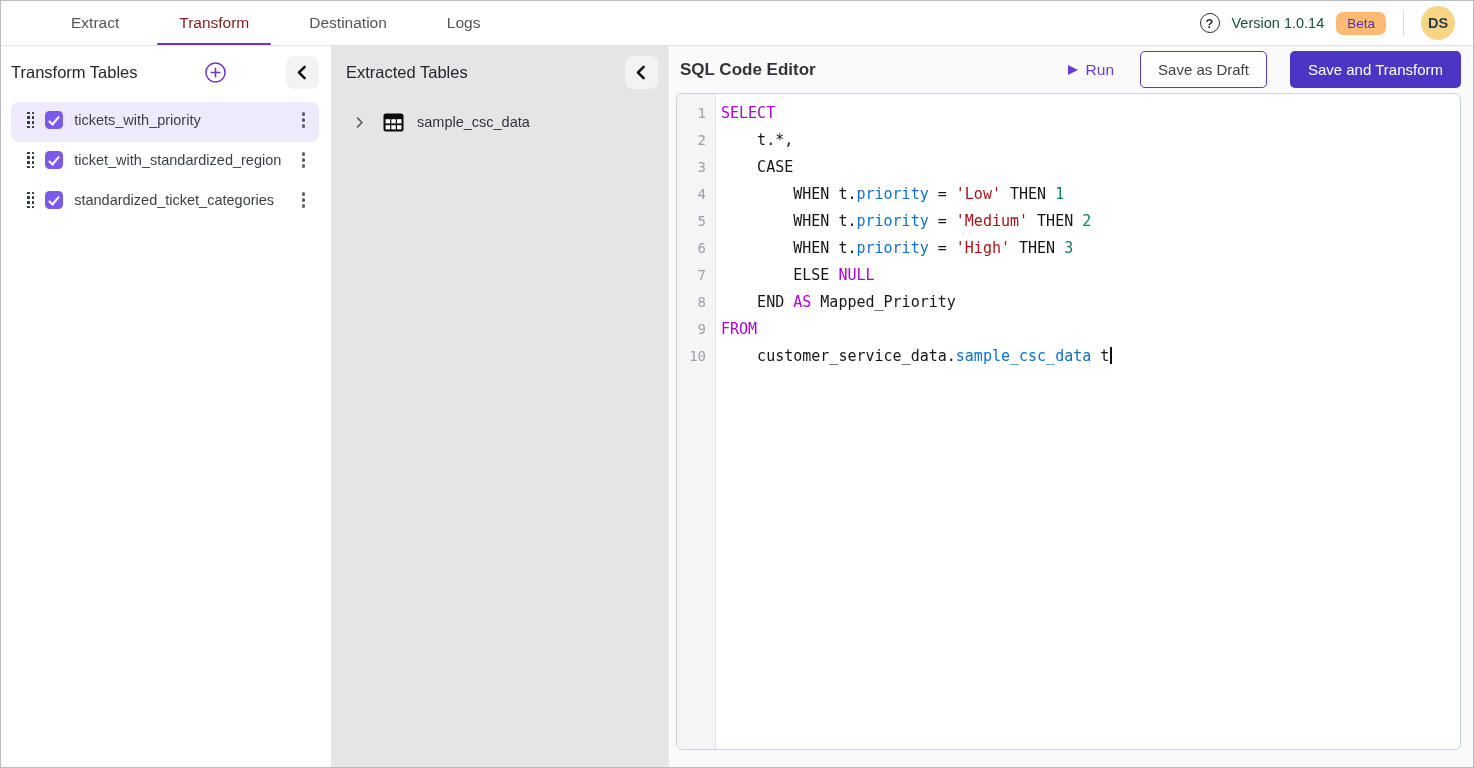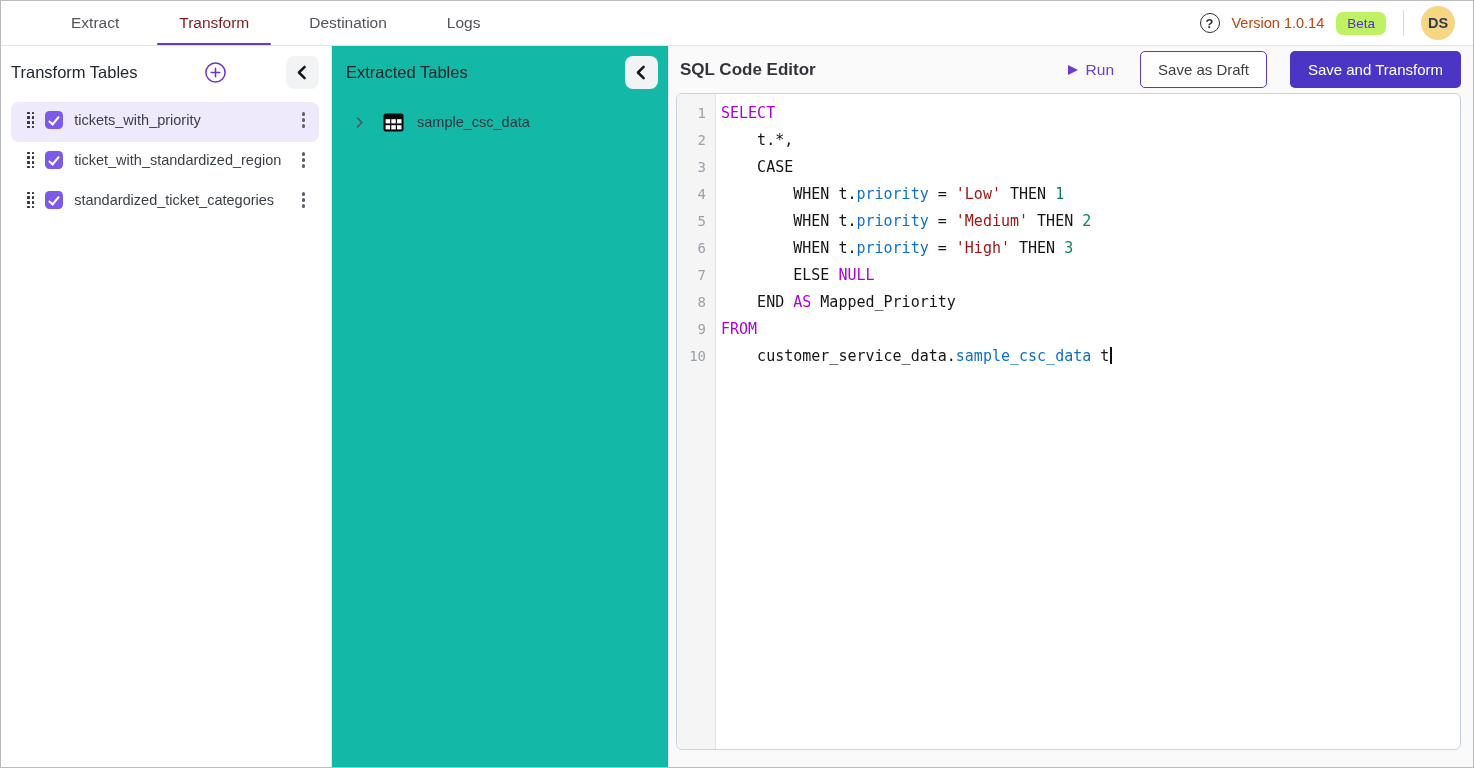--- a/index.html
+++ b/index.html
@@ -8,22 +8,22 @@
   .window { width:1474px; height:768px; border:1px solid #b9bdc2; display:flex; flex-direction:column; background:#fff; }
 
   
   .topbar { height:45px; flex:0 0 45px; display:flex; align-items:stretch; border-bottom:1px solid #e2e3e5; background:#fff; padding-right:18px; }
   .tabs { display:flex; margin-left:40px; }
   .tab { position:relative; padding:0 30px; display:flex; align-items:center; font-size:15.5px; font-weight:500; color:#53535c; cursor:pointer; background:none; border:none; }
   .tab.active { color:#7f1d1d; }
   .tab.active::after { content:""; position:absolute; left:8px; right:8px; bottom:0px; height:2.5px; background:#7132d2; border-radius:2px; }
   .topbar-right { margin-left:auto; display:flex; align-items:center; gap:12px; }
   .help-icon { width:20px; height:20px; border:1.7px solid #2f2f33; border-radius:50%; display:flex; align-items:center; justify-content:center; font-size:13px; font-weight:bold; color:#2f2f33; cursor:pointer; }
-  .version { font-size:14.5px; color:#c2410c; }
-  .beta { background:#bef264; color:#5d2bd0; font-size:13.5px; padding:4px 11px; border-radius:7px; }
+  .version { font-size:14.5px; color:#14532d; }
+  .beta { background:#fdba74; color:#5d2bd0; font-size:13.5px; padding:4px 11px; border-radius:7px; }
   .tb-divider { width:1px; height:26px; background:#d8dadd; margin:0 5px; }
   .avatar { width:34px; height:34px; border-radius:50%; background:#f6d584; color:#2e3a4d; font-weight:bold; font-size:14.5px; display:flex; align-items:center; justify-content:center; cursor:pointer; }
 
   
   .main { flex:1; display:flex; min-height:0; }
 
   .panel-left { width:331px; flex:0 0 331px; border-right:1px solid #e5e6e8; padding:4px 12px 0 10px; background:#fff; }
   .panel-header { display:flex; align-items:center; height:44px; }
   .panel-title { font-size:16.5px; font-weight:normal; color:#23272f; }
   .plus-btn { margin-left:auto; width:26px; height:26px; background:none; border:none; cursor:pointer; display:flex; align-items:center; justify-content:center; }
@@ -34,21 +34,21 @@
   .t-row { display:flex; align-items:center; height:40px; border-radius:8px; padding:0 8px 4px 14px; cursor:pointer; }
   .t-row.selected { background:#efe9fc; }
   .drag { display:grid; grid-template-columns:repeat(2, 2.6px); grid-auto-rows:2.6px; gap:2px; cursor:grab; padding:2px; }
   .drag i { background:#33383f; border-radius:0.5px; }
   .checkbox { width:18px; height:18px; border-radius:4.5px; background:#7c59e8; margin:0 11px 0 9px; position:relative; flex:0 0 18px; cursor:pointer; }
   .checkbox::after { content:""; position:absolute; left:6px; top:2.5px; width:4px; height:9px; border:solid #fff; border-width:0 2px 2px 0; transform:rotate(40deg); }
   .t-label { font-size:14.5px; color:#3a3f47; white-space:nowrap; }
   .kebab { margin-left:auto; display:flex; flex-direction:column; gap:2.6px; padding:5px 6px; background:none; border:none; cursor:pointer; }
   .kebab i { width:3.4px; height:3.4px; border-radius:50%; background:#5b626d; }
 
-  .panel-mid { width:337px; flex:0 0 337px; border-right:1px solid #e5e6e8; padding:4px 10px 0 14px; background:#14b8a6; }
+  .panel-mid { width:337px; flex:0 0 337px; border-right:1px solid #e5e6e8; padding:4px 10px 0 14px; background:#e5e5e5; }
   .tree-row { display:flex; align-items:center; height:36px; margin-top:10px; padding-left:4px; cursor:pointer; }
   .tree-chevron { display:flex; align-items:center; background:none; border:none; cursor:pointer; padding:2px; }
   .table-icon { margin-left:14px; display:flex; }
   .tree-label { font-size:14.5px; color:#2f3540; margin-left:13px; }
 
   
   .panel-editor { flex:1; display:flex; flex-direction:column; padding:0 12px 17px 7px; background:#fafafb; min-width:0; }
   .editor-header { display:flex; align-items:center; height:47px; flex:0 0 47px; padding-left:4px; }
   .editor-title { font-size:17px; font-weight:bold; color:#33333b; }
   .run-btn { margin-left:auto; display:flex; align-items:center; gap:8px; color:#6d3bd4; font-size:15.5px; font-weight:500; background:none; border:none; cursor:pointer; }

